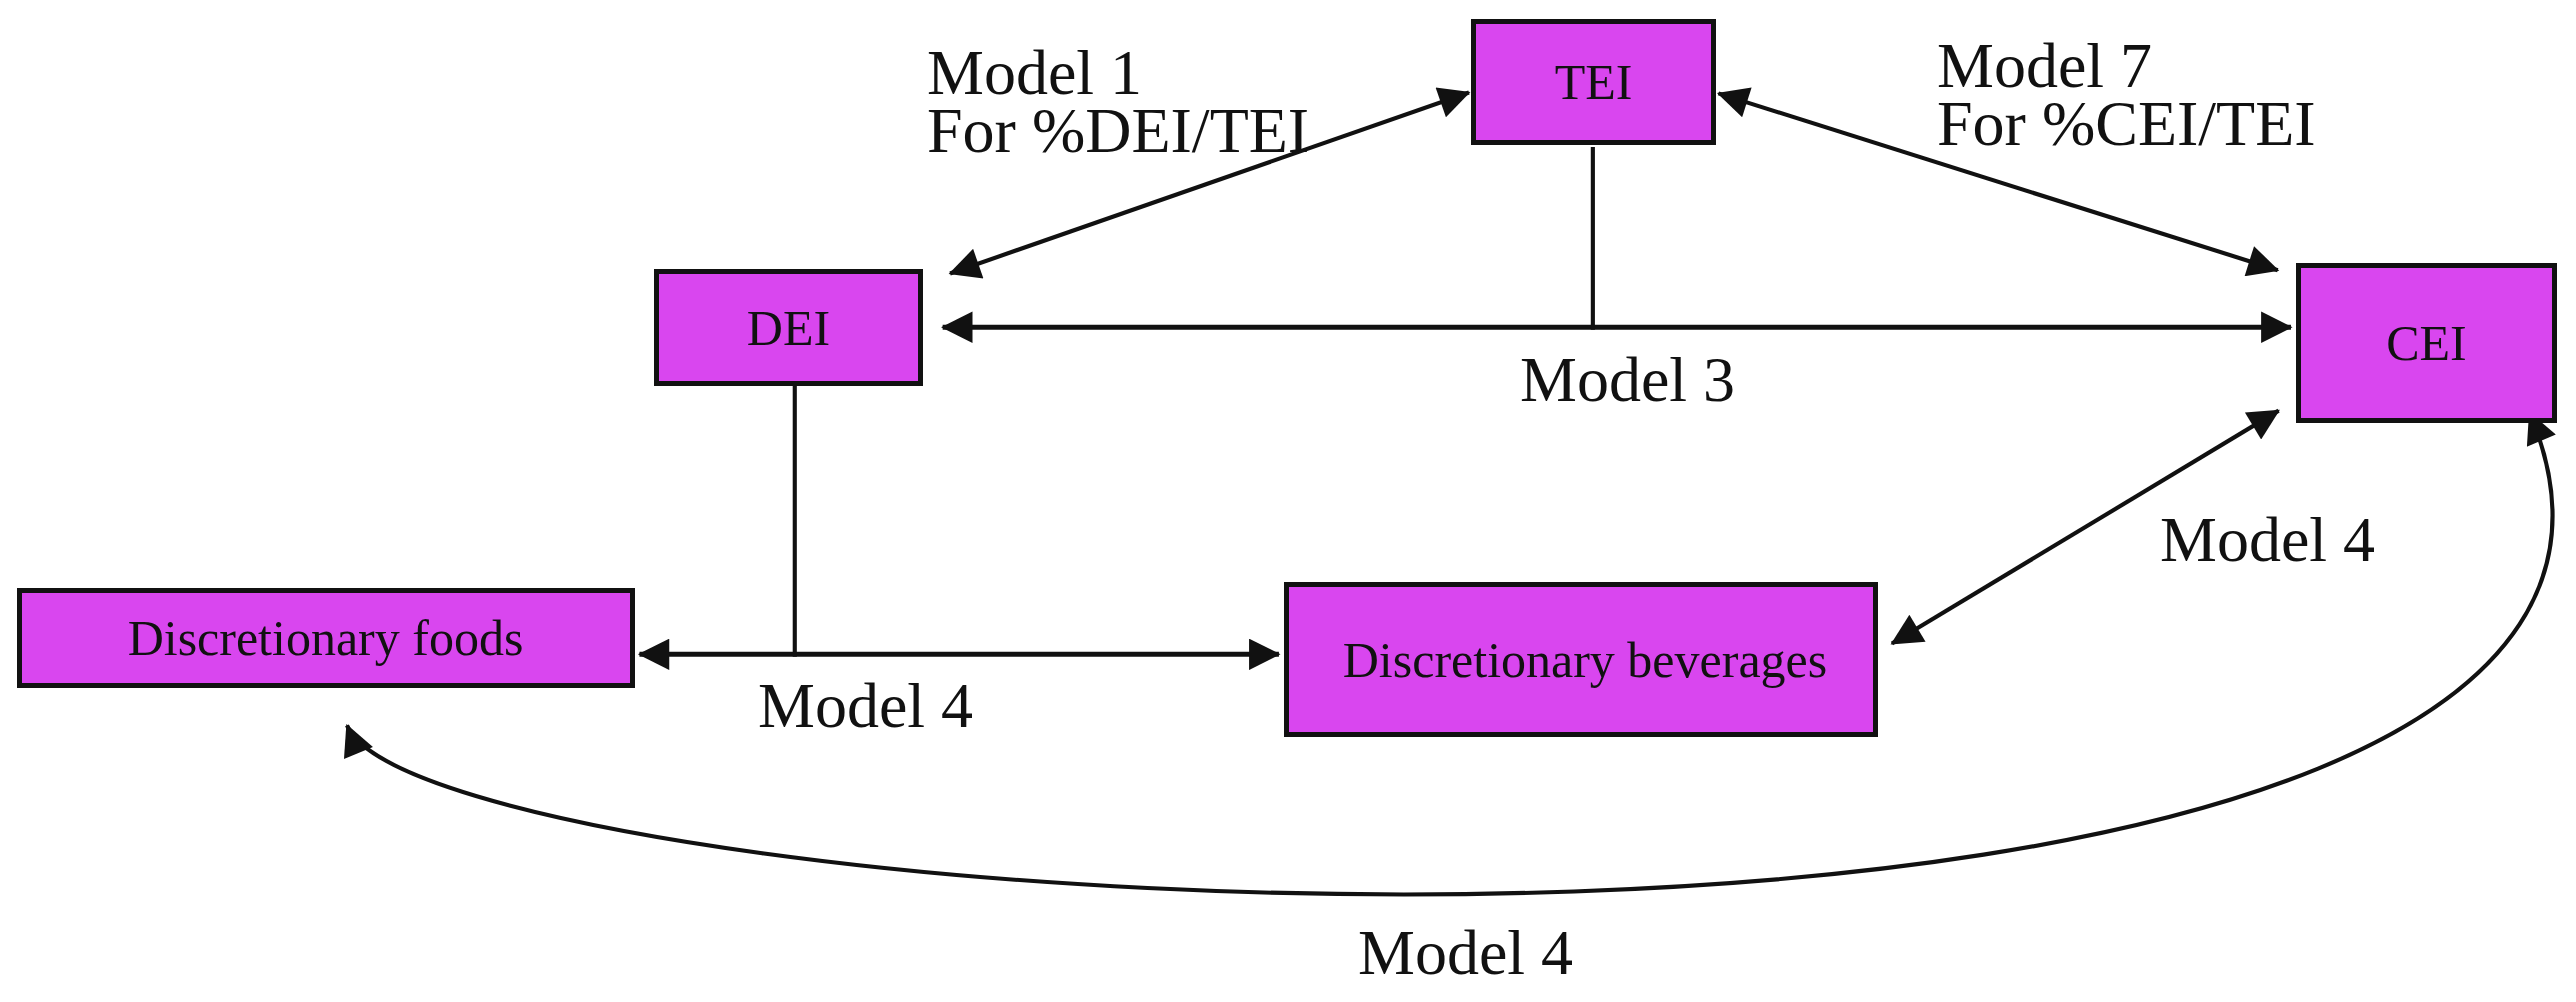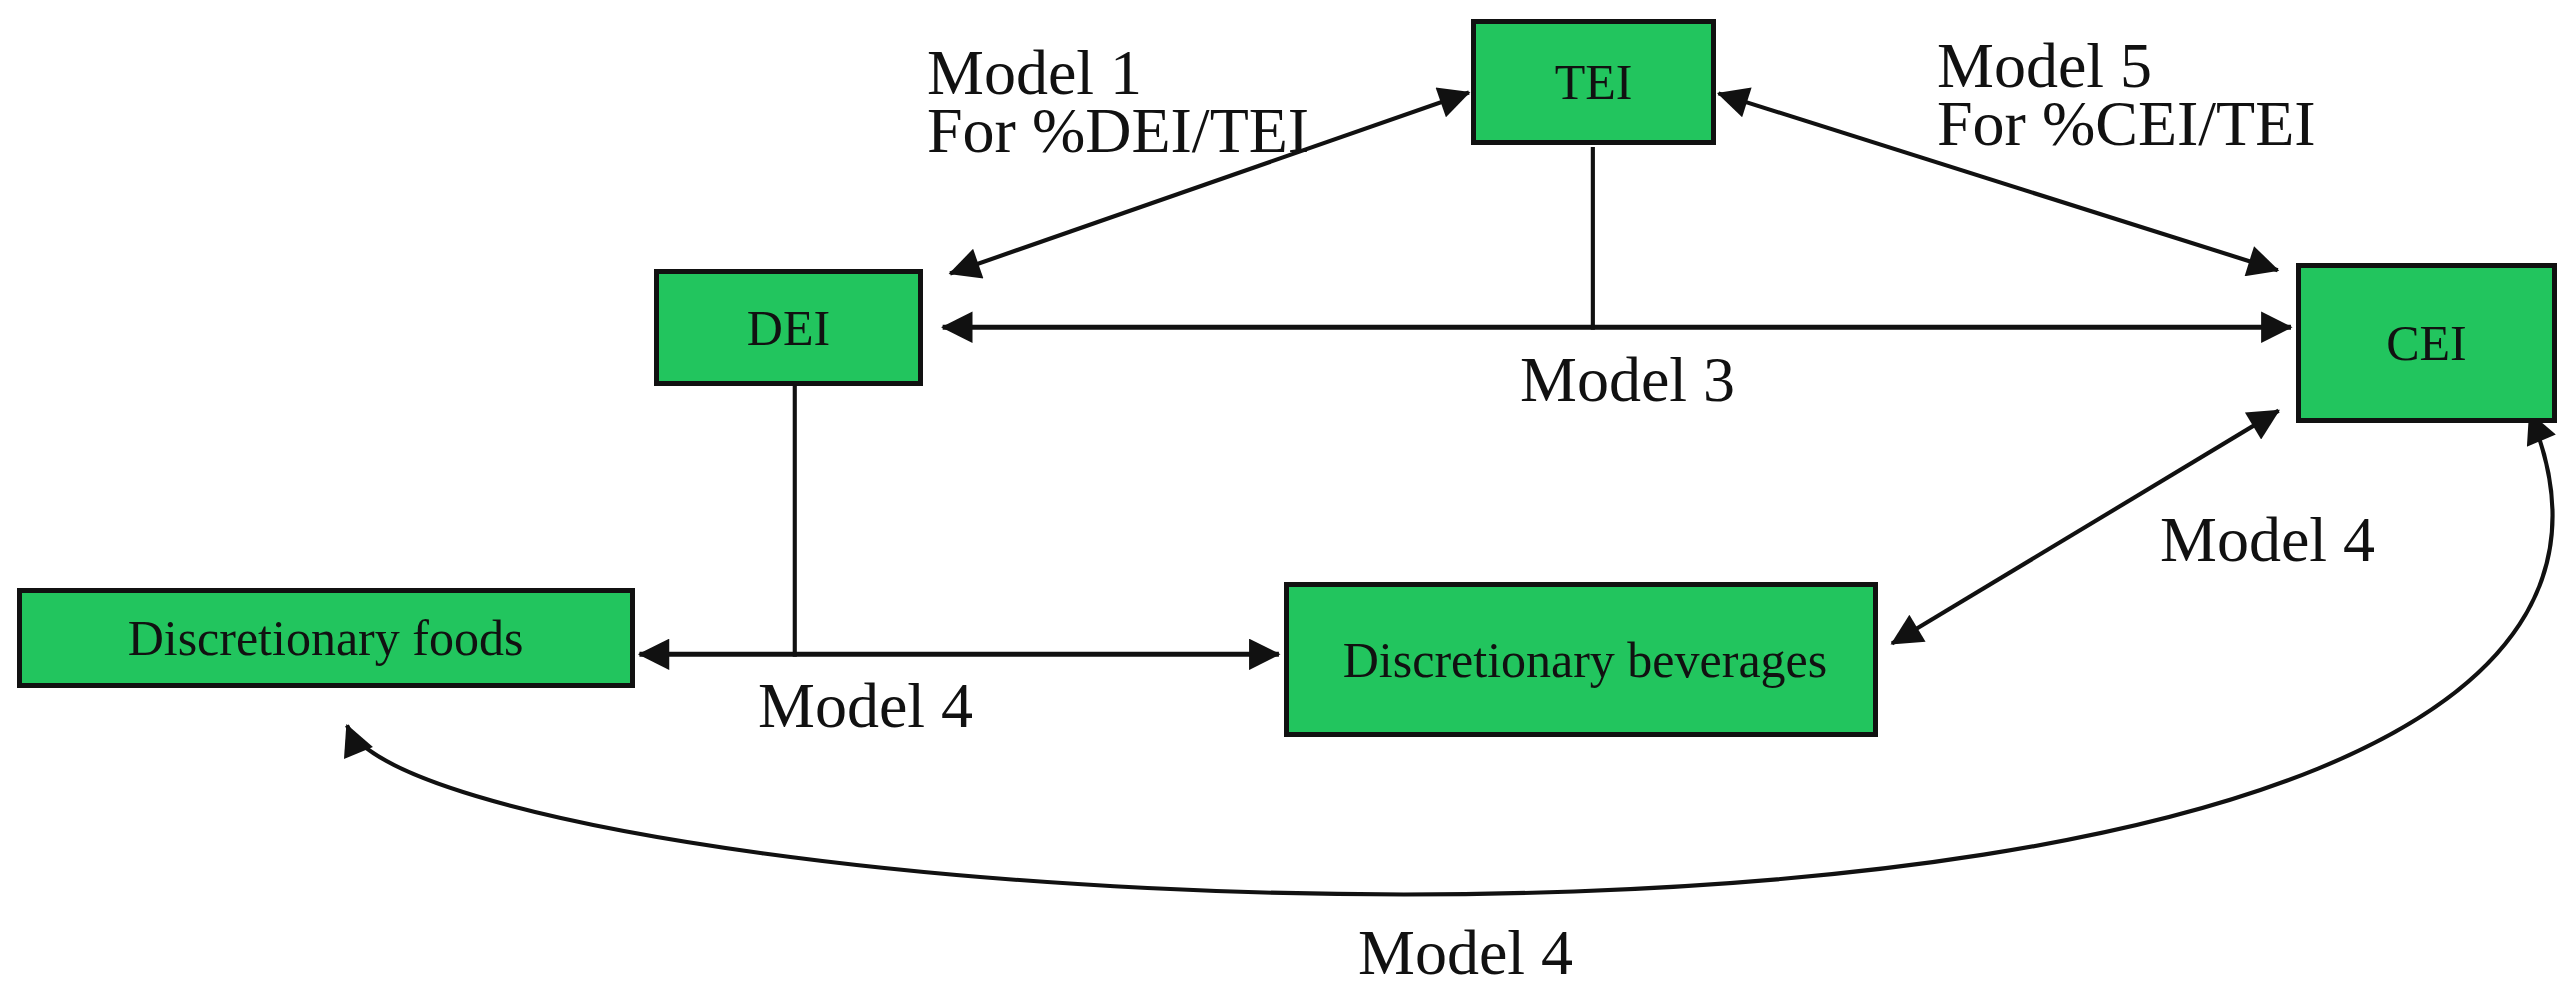--- a/index.html
+++ b/index.html
@@ -17,21 +17,21 @@
   }
   svg.connector-layer line, svg.connector-layer path.edge{
     stroke:#111111;fill:none;
   }
   .sw5{stroke-width:5px;}
   .sw6{stroke-width:6px;}
   .node{
     position:absolute;
     box-sizing:border-box;
     border:5px solid #111111;
-    background:#22c55e;
+    background:#d946ef;
     display:flex;align-items:center;justify-content:center;
     font-size:50px;
     white-space:nowrap;
     text-align:center;
   }
   #node-tei   {left:1471px;top:19px; width:245px;height:126px;}
   #node-dei   {left:654px; top:269px;width:269px;height:117px;}
   #node-cei   {left:2296px;top:263px;width:261px;height:160px;}
   #node-foods {left:16.5px;  top:588px;width:618px;height:100px;}
   #node-bev   {left:1284px;top:582px;width:594px;height:155px;padding-left:8px;}
@@ -82,21 +82,21 @@
   <div class="node" id="node-cei">CEI</div>
   <div class="node" id="node-foods">Discretionary foods</div>
   <div class="node" id="node-bev">Discretionary beverages</div>
 
   <div class="lbl" id="label-model1">
     <div>Model 1</div>
     <div>For %DEI/TEI</div>
   </div>
 
   <div class="lbl" id="label-model2">
-    <div>Model 5</div>
+    <div>Model 7</div>
     <div>For %CEI/TEI</div>
   </div>
 
   <div class="lbl" id="label-model3">Model 3</div>
 
   <div class="lbl" id="label-model4-foods-beverages">Model 4</div>
 
   <div class="lbl" id="label-model4-beverages-cei">Model 4</div>
 
   <div class="lbl" id="label-model4-foods-cei">Model 4</div>

